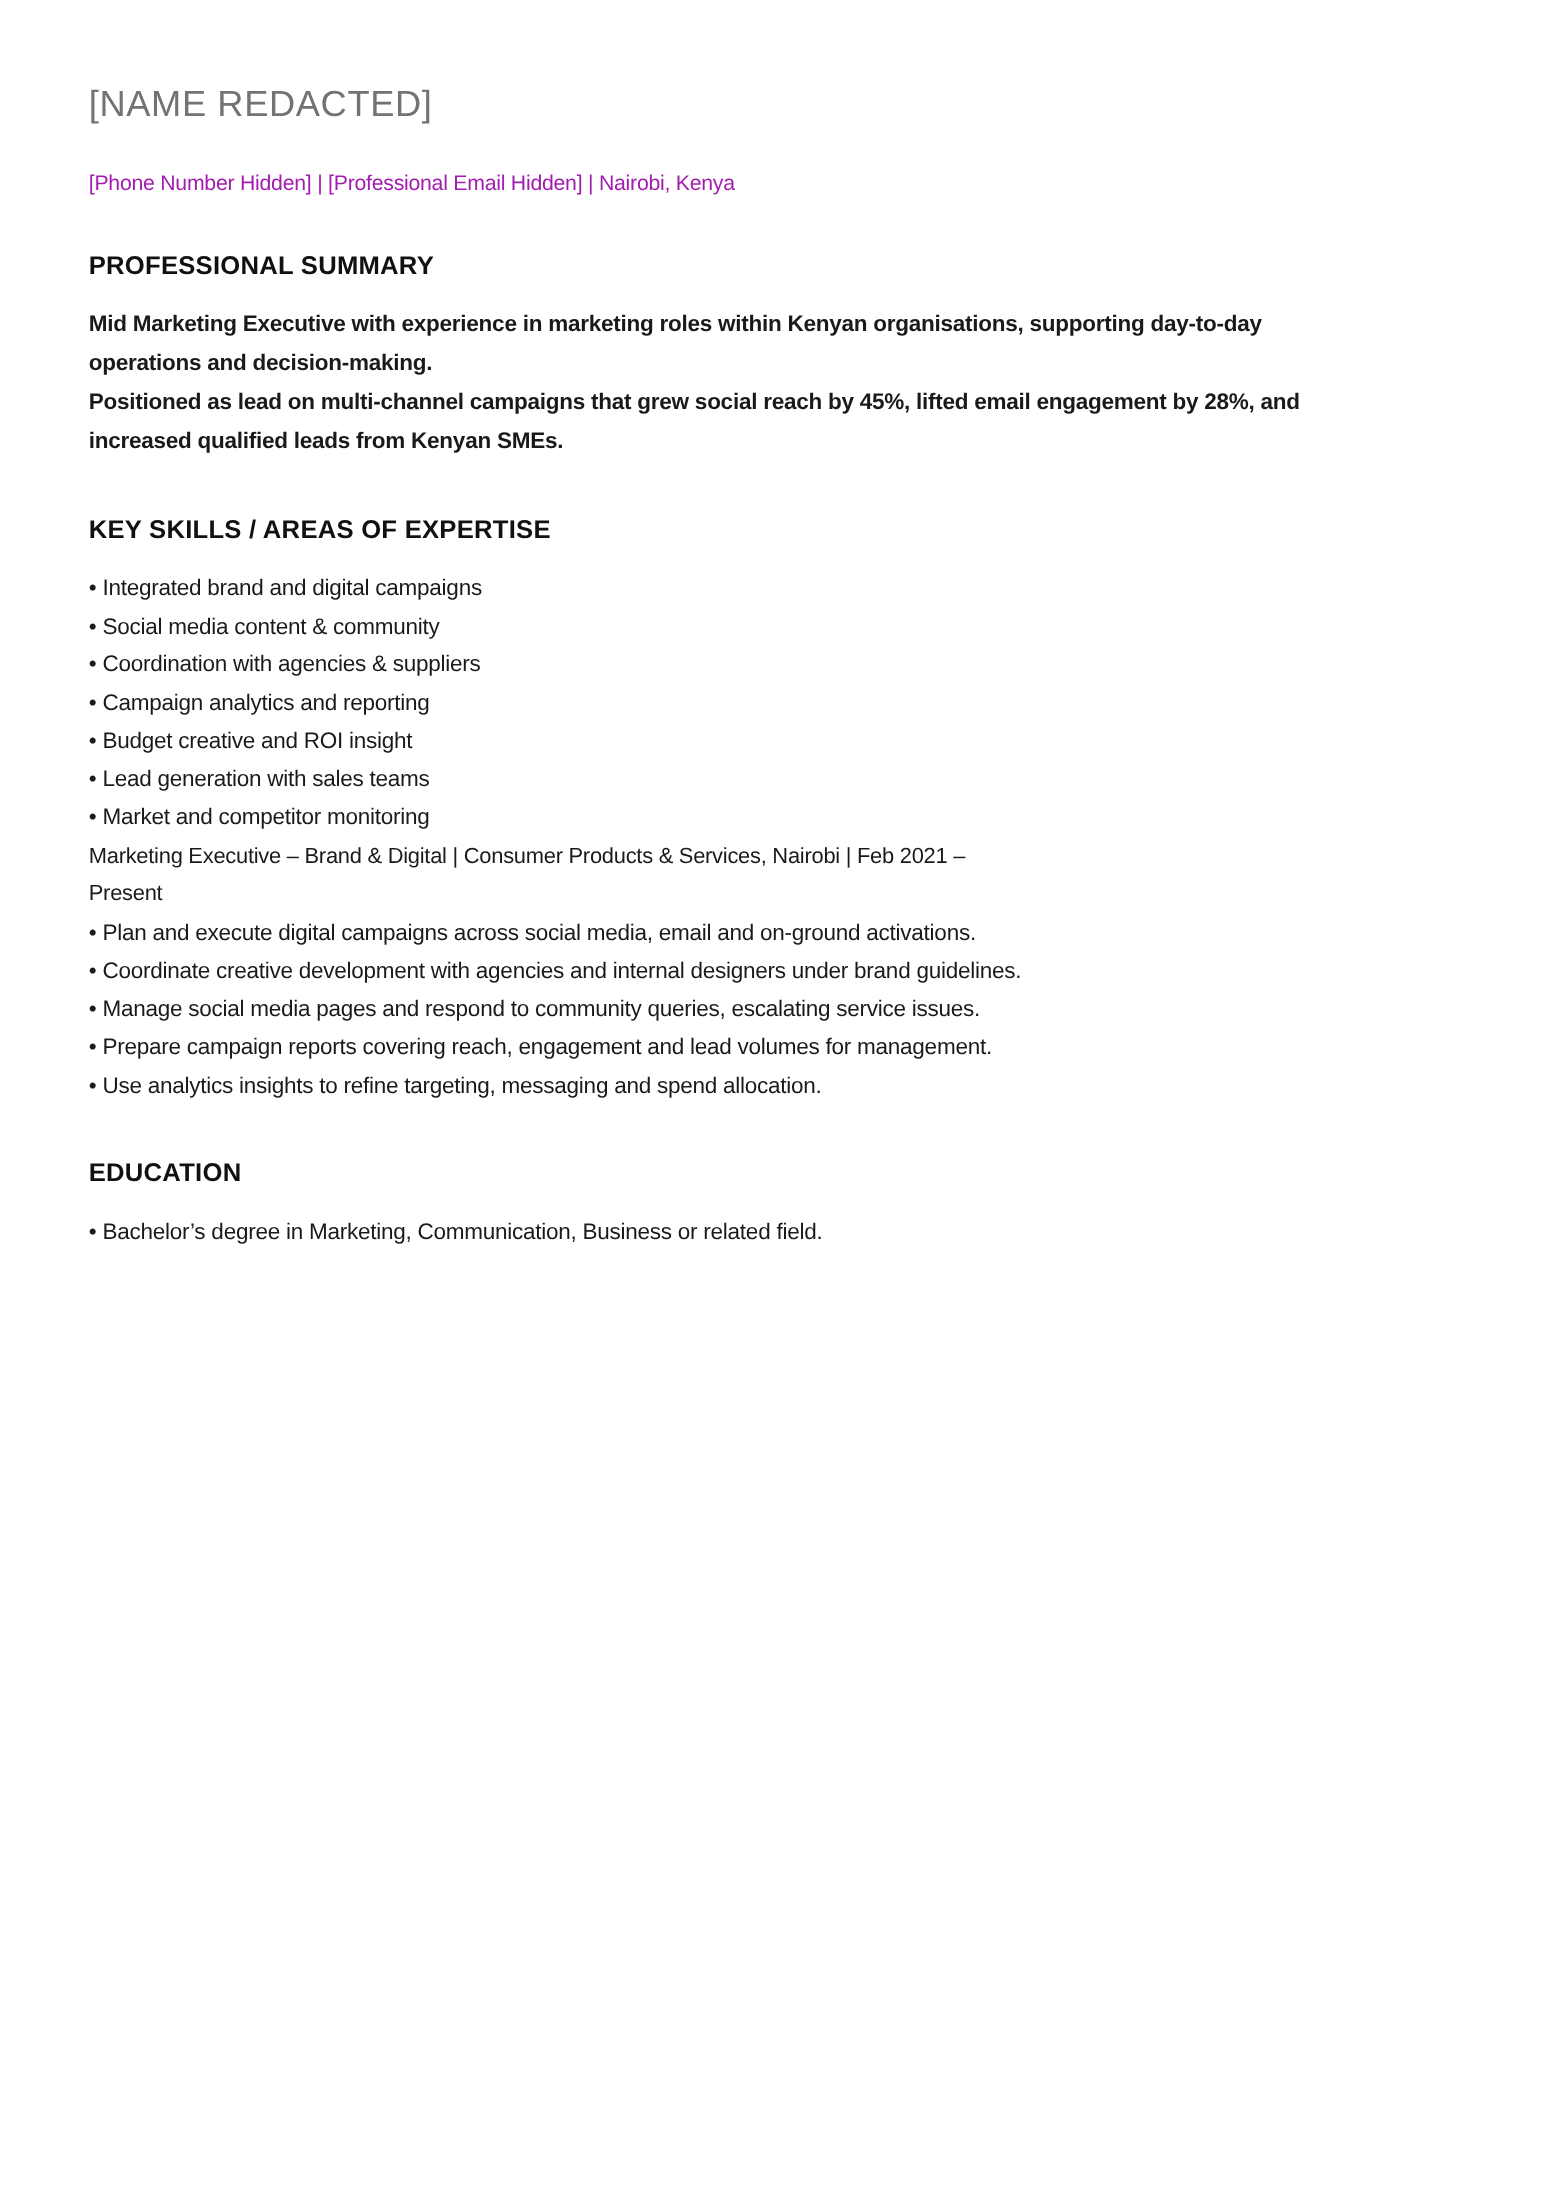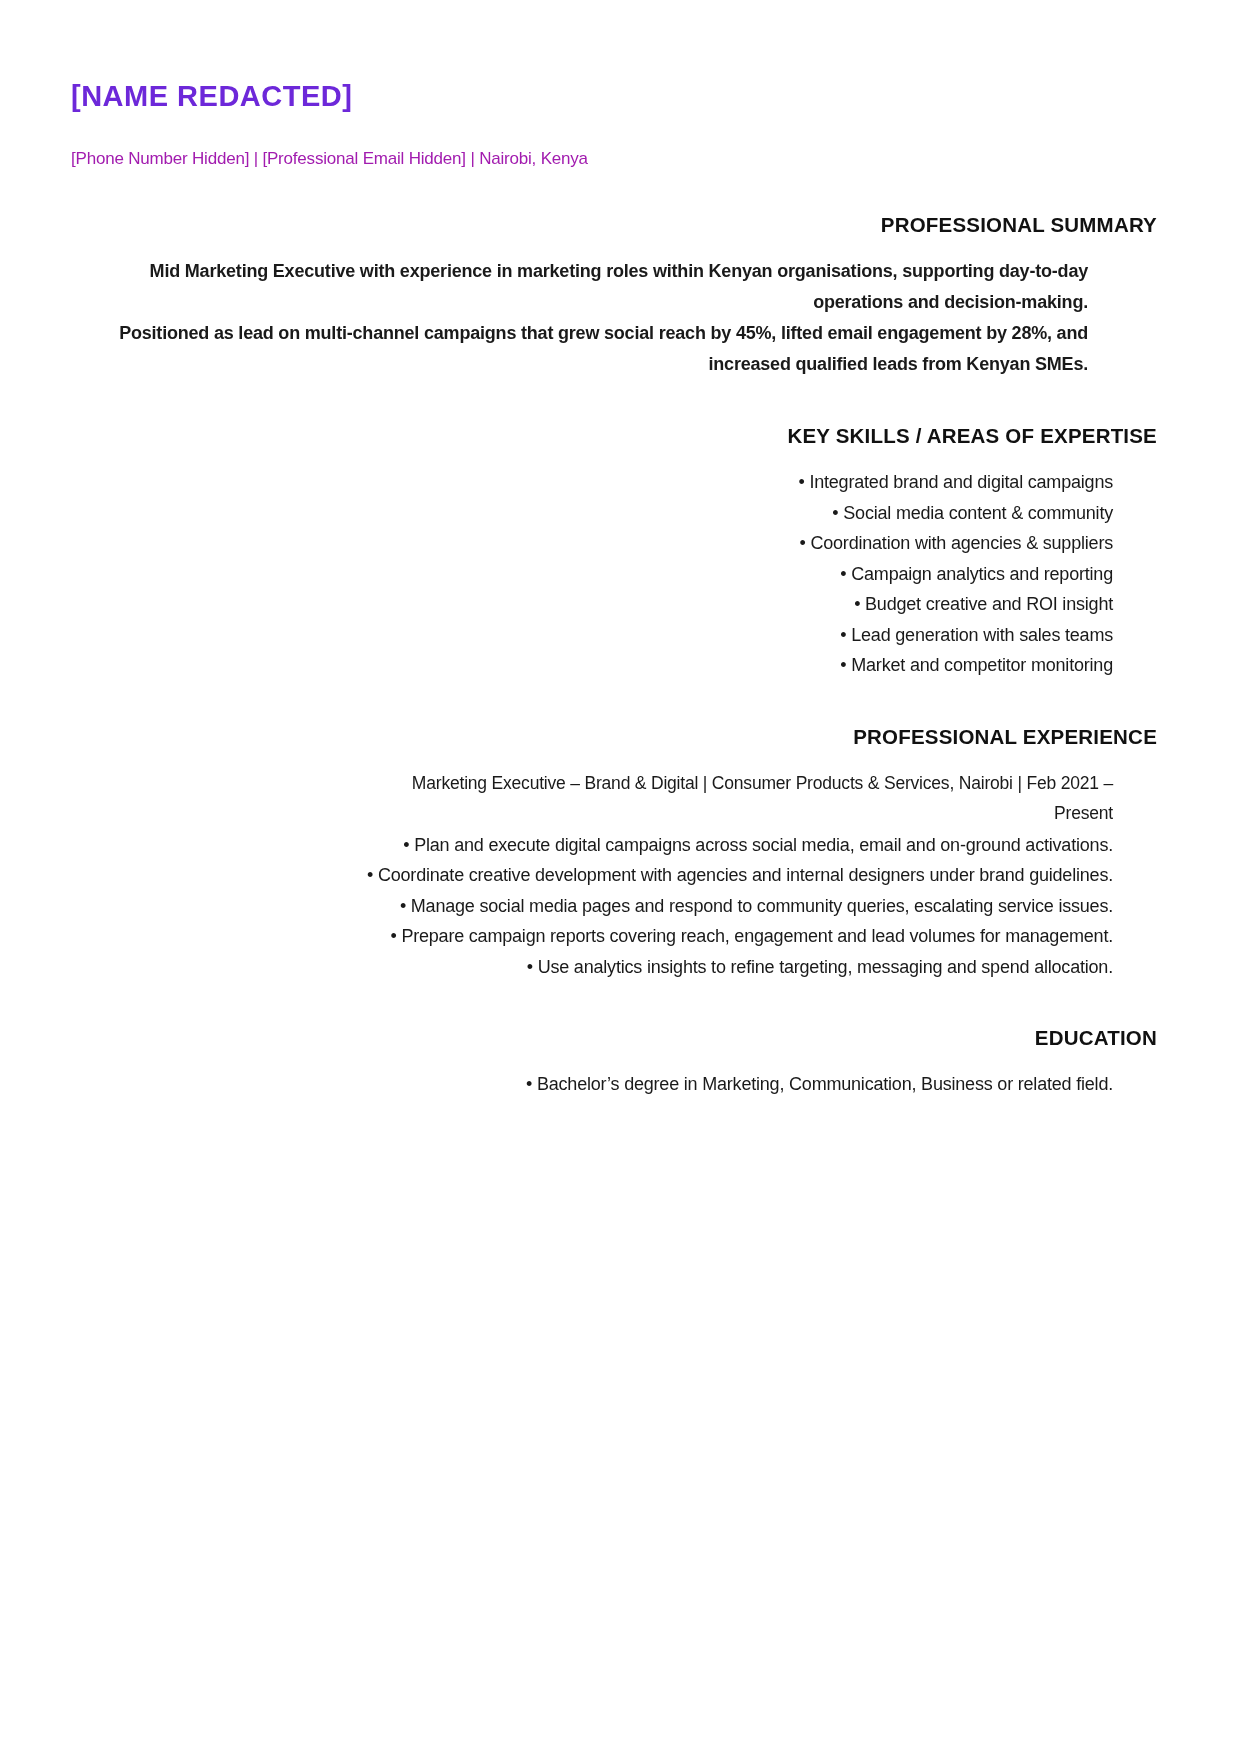--- a/index.html
+++ b/index.html
@@ -17,34 +17,33 @@
   }
   .page {
     box-sizing: border-box;
     width: 1240px;
     height: 1754px;
     padding: 68px 71px 0 71px;
     background: #ffffff;
   }
   .name-title {
     font-size: 29px;
-    font-weight: bold;
+    font-weight: normal;
     letter-spacing: 0.5px;
-    margin: 12px 0 36px 0;
-    color: #6d28d9;
+    margin: 0 0 36px 0;
+    color: #737373;
   }
   .contact-line {
     font-size: 17px;
     margin: 0 0 0 0;
     letter-spacing: -0.2px;
     color: #a21caf;
   }
   .section {
-    margin: 12px;
-    text-align: right;
+    margin: 0;
   }
   .section-heading {
     font-size: 20.5px;
     font-weight: bold;
     letter-spacing: 0.2px;
     margin: 44px 0 19px 0;
     color: #111111;
   }
   .paras {
     max-width: 1005px;
@@ -115,21 +114,20 @@
 
         <li class="bullet">Budget creative and ROI insight</li>
 
         <li class="bullet">Lead generation with sales teams</li>
 
         <li class="bullet">Market and competitor monitoring</li>
       </ul>
   </section>
 
   <section class="section">
-    <h2 class="section-heading">PROFESSIONAL EXPERIENCE</h2>
     <p class="role-line">Marketing Executive – Brand &amp; Digital | Consumer Products &amp; Services, Nairobi | Feb 2021 –
 Present</p>
     <ul class="bullets">
 
         <li class="bullet">Plan and execute digital campaigns across social media, email and on-ground activations.</li>
 
         <li class="bullet">Coordinate creative development with agencies and internal designers under brand guidelines.</li>
 
         <li class="bullet">Manage social media pages and respond to community queries, escalating service issues.</li>
 

